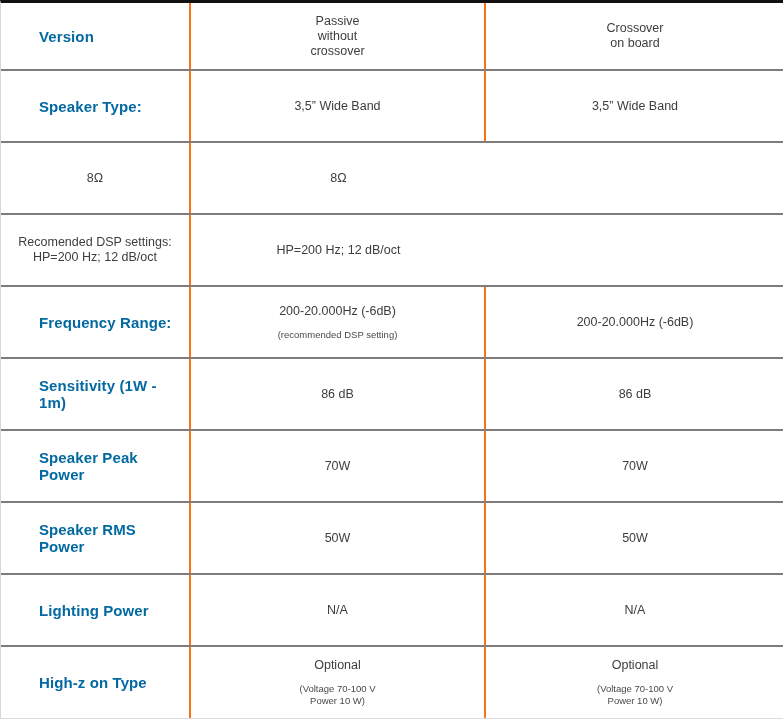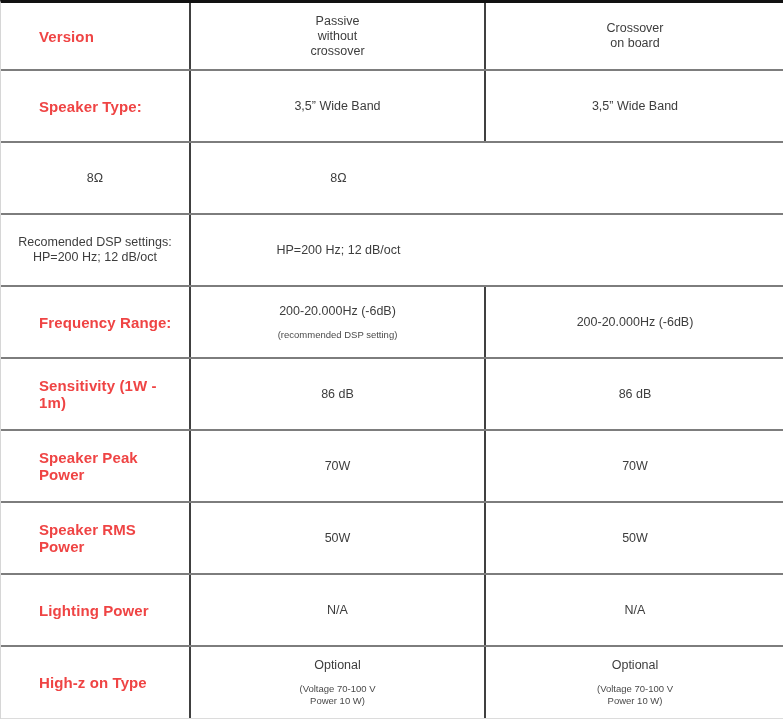--- a/index.html
+++ b/index.html
@@ -29,31 +29,31 @@
   .row.last { border-bottom: 1px solid #dcdcdc; }
   .cell {
     box-sizing: border-box;
     display: flex;
     flex-direction: column;
     align-items: center;
     justify-content: center;
     text-align: center;
     overflow: hidden;
   }
-  .cell.bordered { border-right: 2px solid #404040; }
+  .cell.bordered { border-right: 2px solid #f97316; }
   .cell.label {
     align-items: flex-start;
     text-align: left;
     padding-left: 38px;
     padding-right: 8px;
   }
   .label-text {
     font-size: 15px;
     font-weight: 600;
-    color: #ef4444;
+    color: #0369a1;
     letter-spacing: 0.1px;
   }
   .value-main {
     font-size: 12.5px;
     font-weight: 400;
     color: #3d3d3d;
     line-height: 15px;
     white-space: pre-line;
   }
   .value-sub {

